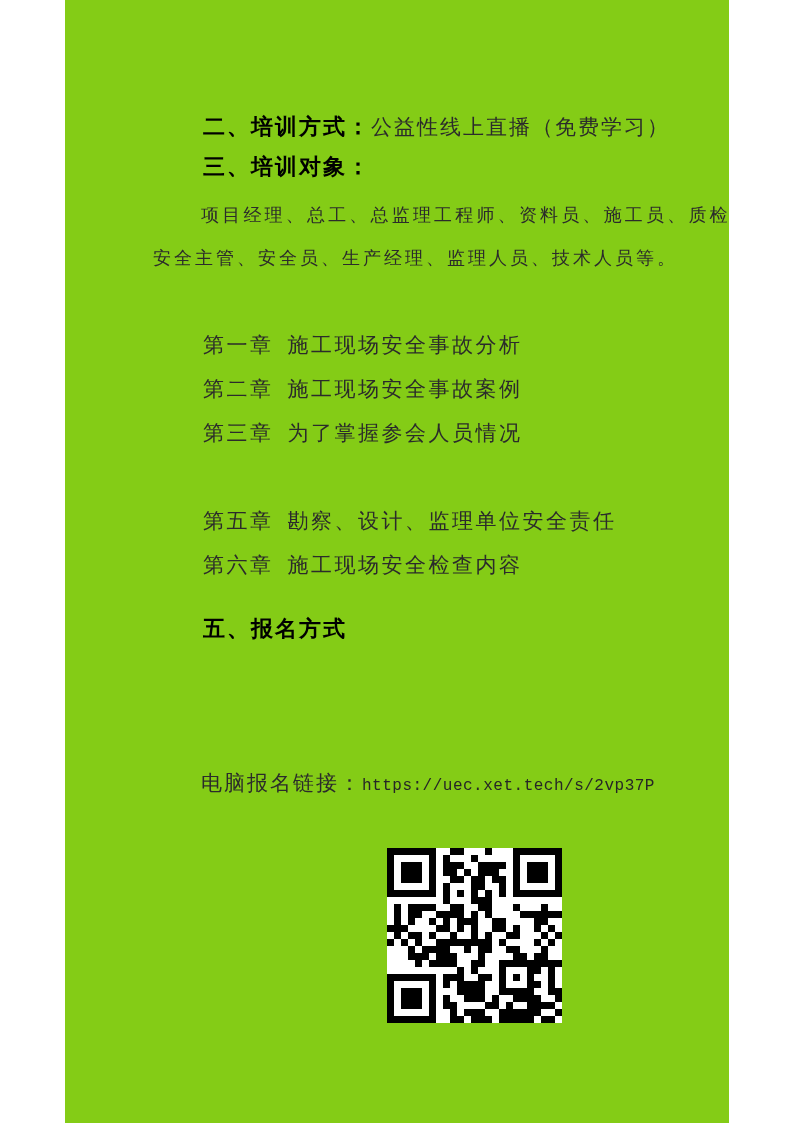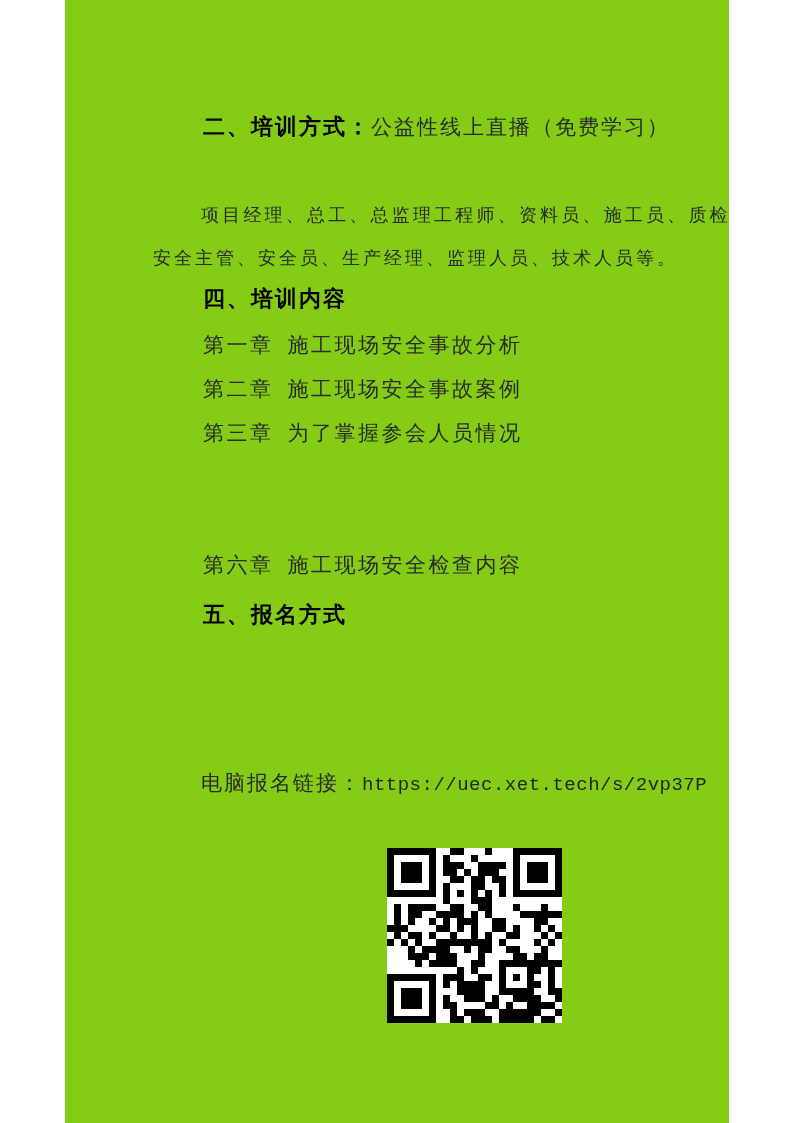--- a/index.html
+++ b/index.html
@@ -50,61 +50,64 @@
   .textline{
     position:absolute;left:88px;
     font-size:21px;line-height:30px;
     color:#2b2b2b;
     letter-spacing:2px;
     text-indent:48px;
     white-space:nowrap;
   }
   .url{
     font-family:"Liberation Mono",monospace;
-    font-size:19px;
+    font-size:16px;
     letter-spacing:0.5px;
     color:#262626;
   }
   .qr-box{
     position:absolute;left:322px;top:848px;
     width:175px;height:175px;
     background:#ffffff;
   }
   .qr-box svg{display:block;}
 </style>
 </head>
 <body>
 
 <div class="page">
 
   <div class="heading" style="top:112px">
     <span>二、培训方式：</span><span class="inline-value">公益性线上直播（免费学习）</span>
   </div>
 
+  <div class="heading" style="top:152px">
+    <span>三、培训对象：</span>
+  </div>
 
   <div class="para" style="top:194px">项目经理、总工、总监理工程师、资料员、施工员、质检员、安全主管、安全员、生产经理、监理人员、技术人员等。</div>
 
-  <div class="heading" style="top:284px">
-    <span>四、培训内容</span>
-  </div>
 
   <div class="chapter" style="top:374px">
     <span class="chapter-lbl">第二章</span><span>施工现场安全事故案例</span>
   </div>
   <div class="chapter" style="top:330px">
     <span class="chapter-lbl">第一章</span><span>施工现场安全事故分析</span>
   </div>
   <div class="chapter" style="top:418px">
     <span class="chapter-lbl">第三章</span><span>为了掌握参会人员情况</span>
   </div>
+  <div class="chapter" style="top:506px">
+    <span class="chapter-lbl">第五章</span><span>勘察、设计、监理单位安全责任</span>
+  </div>
   <div class="chapter" style="top:550px">
     <span class="chapter-lbl">第六章</span><span>施工现场安全检查内容</span>
   </div>
 
-  <div class="heading" style="top:600px">
+  <div class="heading" style="top:614px">
     <span>五、报名方式</span>
   </div>
 
 
   <div class="textline" style="top:768px">
     <span>电脑报名链接：</span><span class="url">https://uec.xet.tech/s/2vp37P</span>
   </div>
 
 
   <div class="qr-box">

